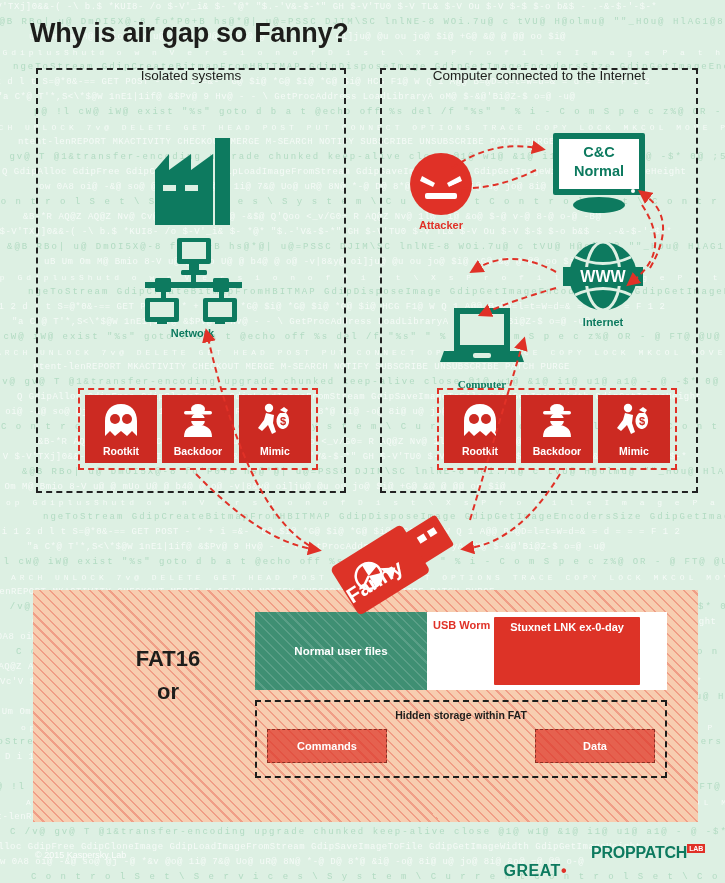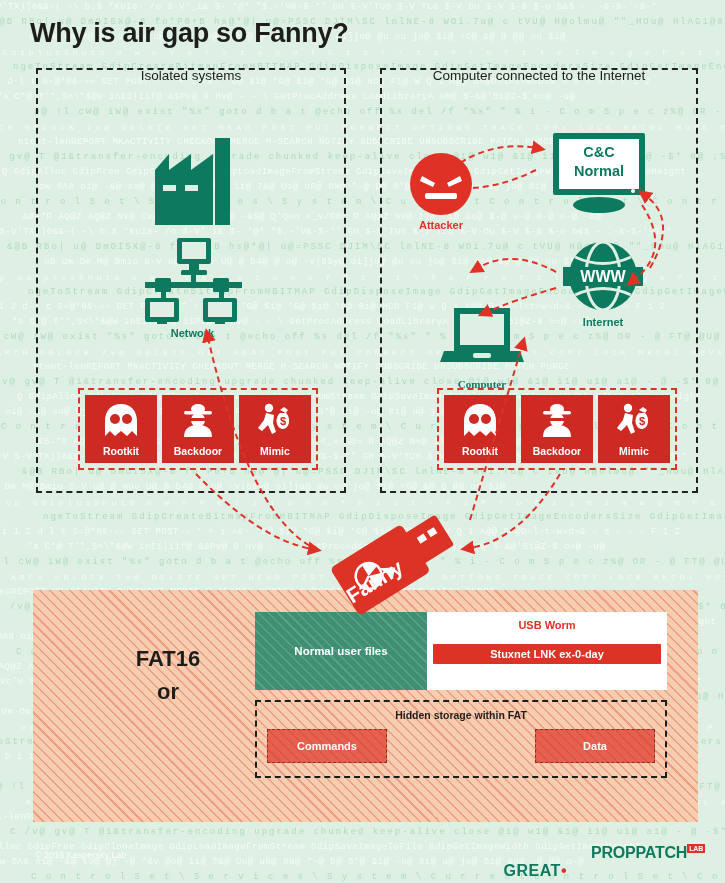--- a/index.html
+++ b/index.html
@@ -165,22 +165,22 @@
     font-size: 11.5px;
     font-weight: bold;
     color: #fff;
   }
   .worm-stack {
     flex: 1;
     background: #fff;
     height: 78px;
     padding: 5px 6px;
     display: flex;
-    flex-direction: column;
-    gap: 12px;
+    flex-direction: row;
+    gap: 4px;
   }
   .worm-title {
     text-align: center;
     font-size: 11px;
     font-weight: bold;
     color: #e03127;
     padding: 2px 0 1px;
   }
   .worm-bar {
     background: #dd3327;

